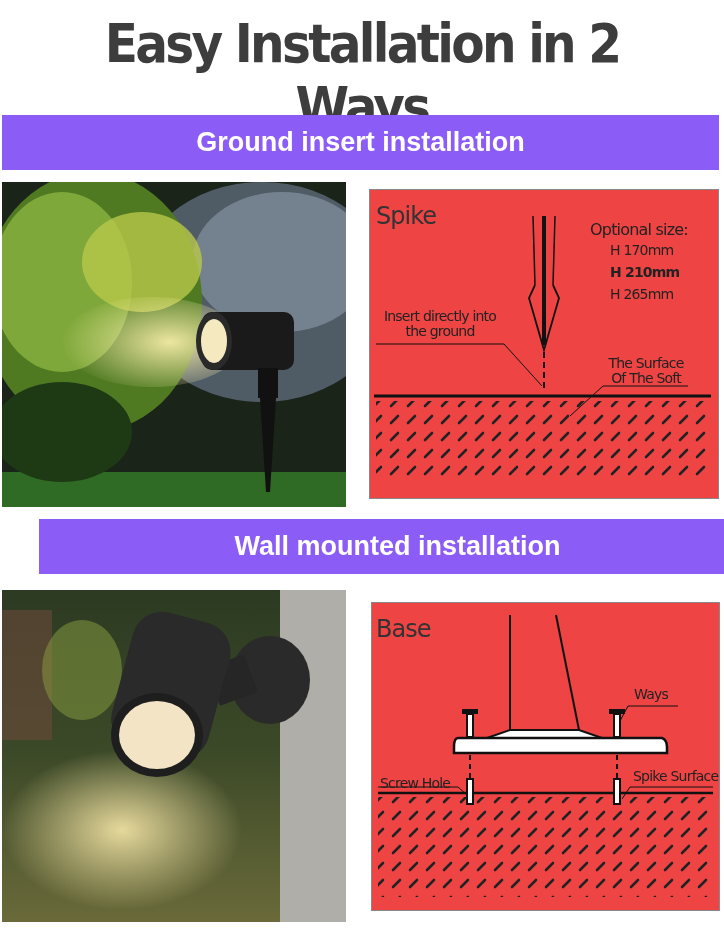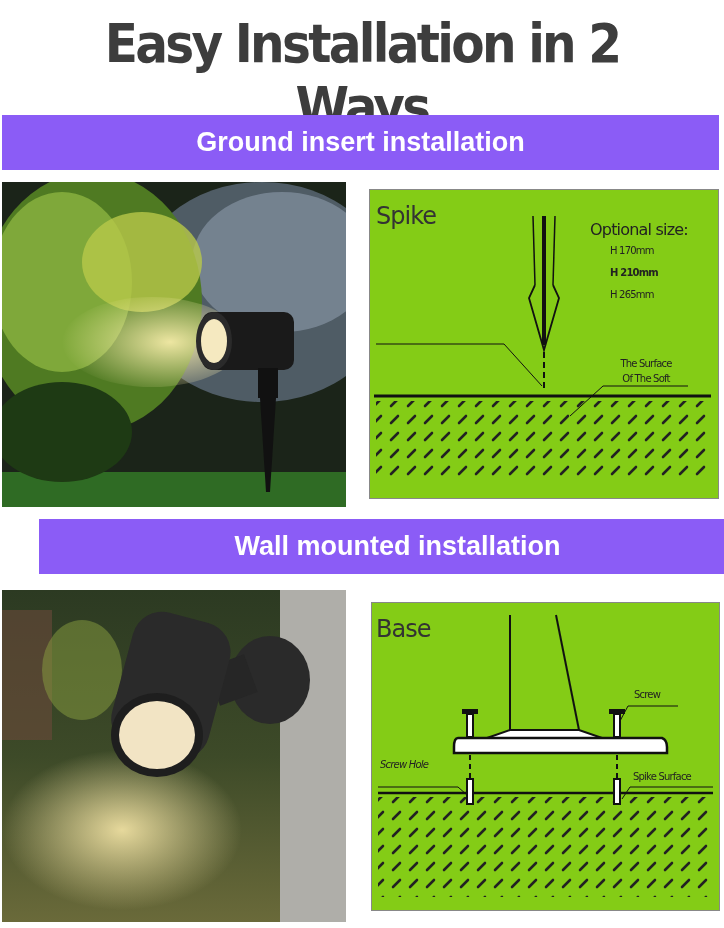--- a/index.html
+++ b/index.html
@@ -1,23 +1,23 @@
 <!DOCTYPE html>
 <html><head>
 <meta charset="utf-8">
 <style>
   html,body{margin:0;padding:0;background:#fff;}
   body{width:724px;height:928px;position:relative;overflow:hidden;font-family:"Liberation Sans",sans-serif;}
   .title{position:absolute;left:0;top:12px;width:724px;text-align:center;font-family:"DejaVu Sans",sans-serif;font-weight:bold;font-size:54px;letter-spacing:-3px;color:#3d3d3d;transform:scaleX(0.9);transform-origin:center;}
   .banner{position:absolute;left:2px;width:717px;height:55px;background:#8b5cf6;color:#fff;font-weight:bold;font-size:27px;display:flex;align-items:center;justify-content:center;}
   .photo{position:absolute;overflow:hidden;}
-  .diagram{position:absolute;border:1.5px solid #888;background:#84cc16;overflow:hidden;}
+  .diagram{position:absolute;border:1.5px solid #888;background:#ef4444;overflow:hidden;}
   .diagram svg{position:absolute;left:0;top:0;}
   .dtitle{position:absolute;font-size:24px;color:#333;font-family:"DejaVu Sans",sans-serif;letter-spacing:-1px;}
-  .label{position:absolute;font-size:10px;color:#222;font-family:"DejaVu Sans",sans-serif;letter-spacing:-0.8px;line-height:15px;}
+  .label{position:absolute;font-size:14px;color:#222;font-family:"DejaVu Sans",sans-serif;letter-spacing:-0.8px;line-height:15px;}
 </style>
 </head>
 <body>
 
 <svg width="0" height="0" style="position:absolute">
   <defs>
     <pattern id="soil" x="0" y="0" width="17" height="17" patternUnits="userSpaceOnUse">
       <line x1="4" y1="12" x2="11" y2="5" stroke="#222" stroke-width="2.6" stroke-linecap="round"></line>
     </pattern>
     <radialGradient id="beam1" cx="0.6" cy="0.5" r="0.6">
@@ -66,20 +66,24 @@
     <line x1="134" y1="154" x2="172" y2="196" stroke="#111" stroke-width="1"></line>
 
     <line x1="233" y1="196" x2="318" y2="196" stroke="#111" stroke-width="1"></line>
     <line x1="233" y1="196" x2="200" y2="226" stroke="#111" stroke-width="1"></line>
   </svg>
   <div class="dtitle" style="left:6px;top:12px;">Spike</div>
   <div class="label" style="left:220px;top:19px;font-size:16px;margin-top:13px;">Optional size:</div>
   <div class="label" style="left:240px;top:53px;">H 170mm</div>
   <div class="label" style="left:240px;top:75px;font-weight:bold;">H 210mm</div>
   <div class="label" style="left:240px;top:97px;">H 265mm</div>
+  <div class="label" style="left:6px;top:119px;width:128px;text-align:center;">
+    <div>Insert directly into</div>
+    <div>the ground</div>
+  </div>
   <div class="label" style="left:233px;top:166px;width:86px;text-align:center;">
     <div>The Surface</div>
     <div>Of The Soft</div>
   </div>
 </div>
 
 <div class="banner" style="top:519px;margin-left:37px;">Wall mounted installation</div>
 
 <div class="photo" style="left:2px;top:590px;width:344px;height:332px;">
   <svg width="344" height="332">
@@ -133,16 +137,16 @@
     <rect x="242" y="176" width="6" height="25" fill="#fff" stroke="#111" stroke-width="2"></rect>
 
     <line x1="256" y1="103" x2="306" y2="103" stroke="#111" stroke-width="1"></line>
     <line x1="256" y1="103" x2="248" y2="118" stroke="#111" stroke-width="1"></line>
     <line x1="6" y1="184" x2="86" y2="184" stroke="#111" stroke-width="1"></line>
     <line x1="86" y1="184" x2="95" y2="192" stroke="#111" stroke-width="1"></line>
     <line x1="258" y1="184" x2="341" y2="184" stroke="#111" stroke-width="1"></line>
     <line x1="258" y1="184" x2="250" y2="196" stroke="#111" stroke-width="1"></line>
   </svg>
   <div class="dtitle" style="left:4px;top:12px;">Base</div>
-  <div class="label" style="left:262px;top:84px;">Screw</div>
-  <div class="label" style="left:8px;top:154px;font-style:italic;">Screw Hole</div>
+  <div class="label" style="left:262px;top:84px;">Ways</div>
+  <div class="label" style="left:8px;top:173px;">Screw Hole</div>
   <div class="label" style="left:261px;top:166px;">Spike Surface</div>
 </div>
 
 </body></html>

